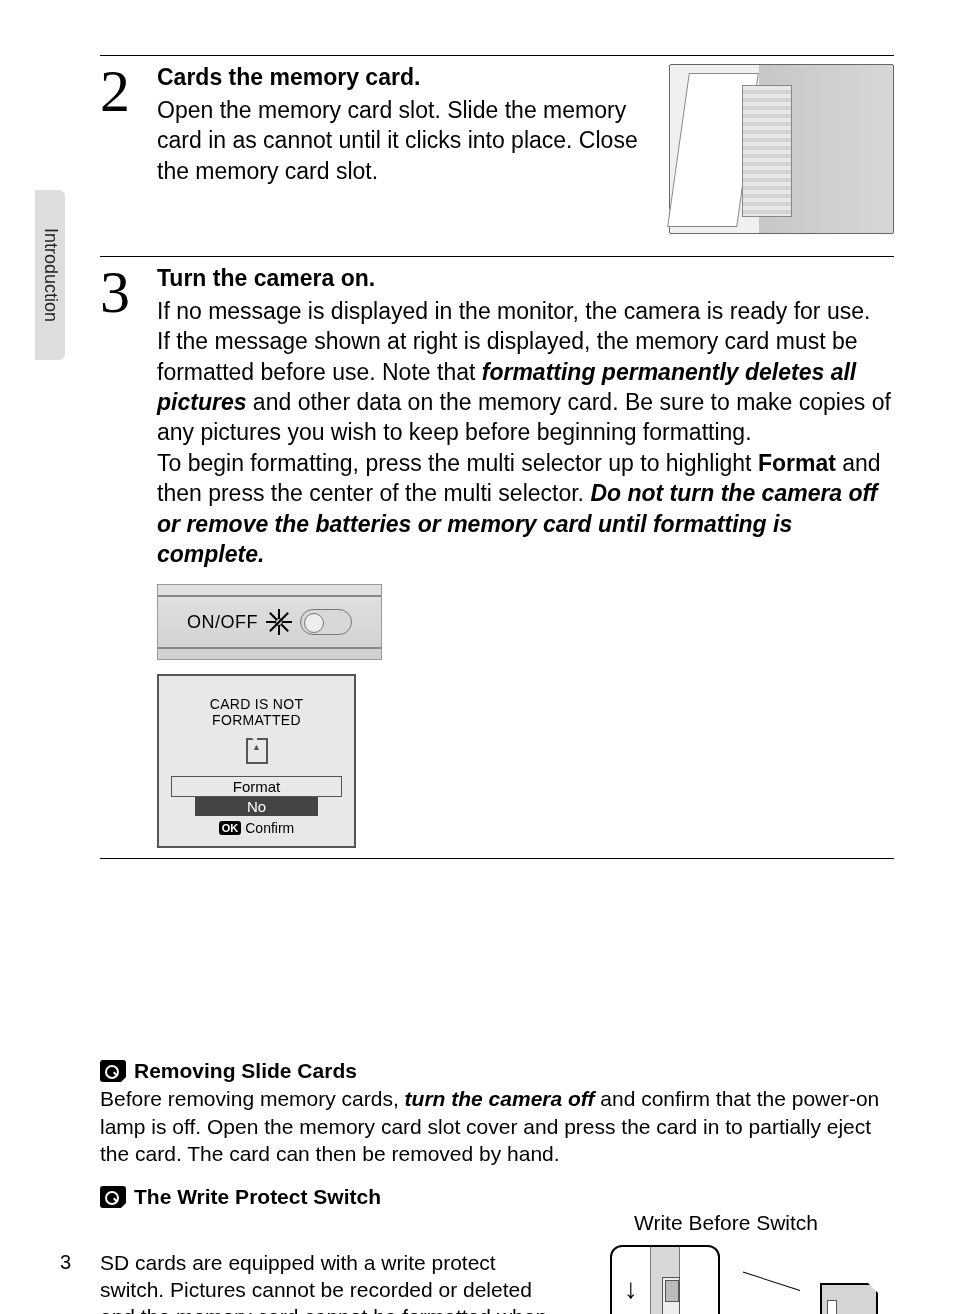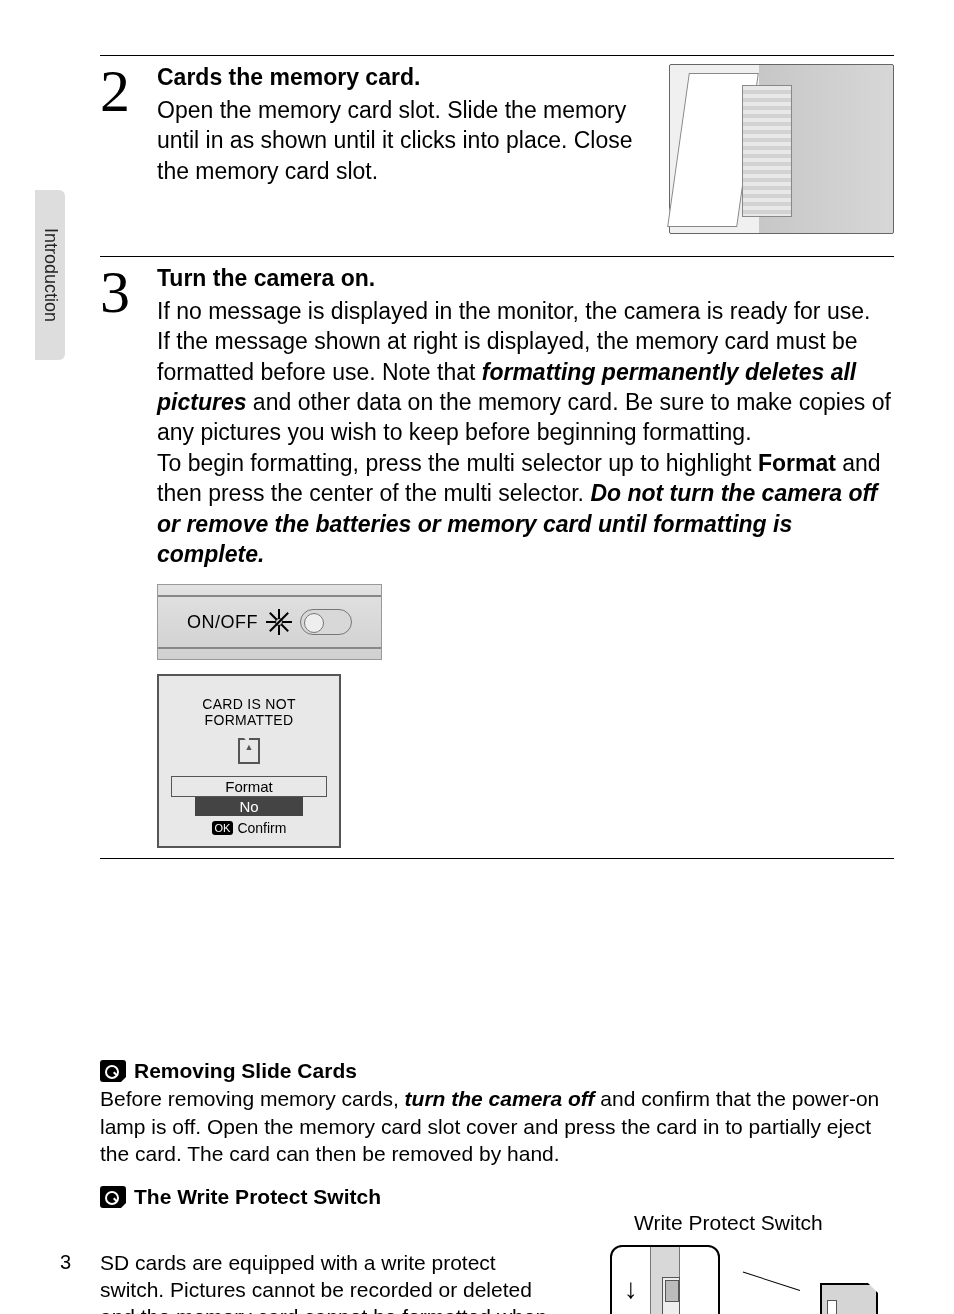--- a/index.html
+++ b/index.html
@@ -121,21 +121,21 @@
     position:absolute;left:50%;top:50%;width:26px;height:2px;background:#000;transform-origin:center;
   }
   .onoff-burst .h{transform:translate(-50%,-50%);}
   .onoff-burst .v{transform:translate(-50%,-50%) rotate(90deg);}
   .onoff-burst .dot{
     position:absolute;left:50%;top:50%;width:8px;height:8px;border:1px solid #000;border-radius:50%;
     background:#d0d0d0;transform:translate(-50%,-50%);
   }
 
   .fig-screen {
-    width: 184px;
+    width: 199px;
     border: 2px solid #555;
     background: #e8e8e8;
     margin-top: 14px;
     padding: 20px 6px 10px;
     text-align: center;
   }
   .fig-screen .msg {
     font-size: 14px;
     letter-spacing: 0.3px;
     margin-bottom: 10px;
@@ -154,21 +154,21 @@
     border:1px solid #555;background:#e8e8e8;font-size:15px;padding:1px 0;margin:0 6px 0;
   }
   .btn-no{
     background:#444;color:#fff;font-size:15px;padding:1px 0;margin:0 30px 4px;
   }
   .confirm-row{
     font-size:14px;display:flex;gap:4px;justify-content:center;align-items:center;
   }
   .ok-badge{
     display:inline-block;background:#000000;color:#fff;font-size:11px;border-radius:3px;
-    padding:1px 3px;font-weight:normal;
+    padding:1px 3px;font-weight:bold;
   }
 
   .step3-wrap { display:flex; gap:15px;flex-direction:column; }
   .step3-left { flex:1; }
   .step3-right { flex:none; }
 
   .notes { margin-top: 200px; }
   .note-block { margin-bottom: 18px; }
   .note-head {
     display: flex; align-items: center; gap: 8px;
@@ -248,21 +248,21 @@
 <div class="side-tab">
   <span>Introduction</span>
 </div>
 
 <hr class="hr">
 
 <div class="step">
   <div class="step-num">2</div>
   <div class="step-body">
     <div class="step-title">Cards the memory card.</div>
-    <div class="step-text">Open the memory card slot. Slide the memory until in as shown until it clicks into place. Close the memory card slot.</div>
+    <div class="step-text">Open the memory card slot. Slide the memory card in as cannot until it clicks into place. Close the memory card slot.</div>
   </div>
   <div class="step-fig">
     <div class="fig-card-slot"></div>
   </div>
 </div>
 
 <hr class="hr">
 
 <div class="step" style="padding-bottom:10px;">
   <div class="step-num">3</div>
@@ -323,21 +323,21 @@
       <span class="note-icon">
           <span class="corner"></span>
         </span>
       <span class="note-title">The Write Protect Switch</span>
     </div>
     <div class="wp-wrap">
       <div class="wp-left">
         <div class="note-text">SD cards are equipped with a write protect switch. Pictures cannot be recorded or deleted and the memory card cannot be formatted when this switch is in the "Lock" position.</div>
       </div>
       <div class="wp-right">
-        <div class="wp-caption">Write Protect Switch</div>
+        <div class="wp-caption">Write Before Switch</div>
         <div class="wp-diagram">
           <div class="wp-zoom">
             <div class="body"></div>
             <div class="notch"></div>
             <div class="arrow">↓</div>
             <div class="label">▼<span>Lock</span></div>
           </div>
           <div class="wp-lines"></div>
           <div class="wp-card">
             <div class="tab"></div>

